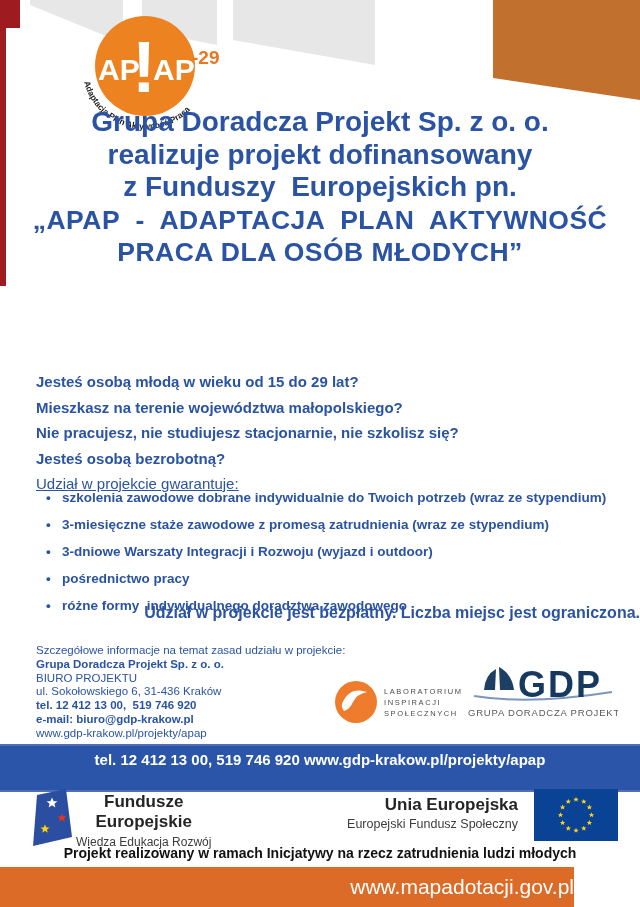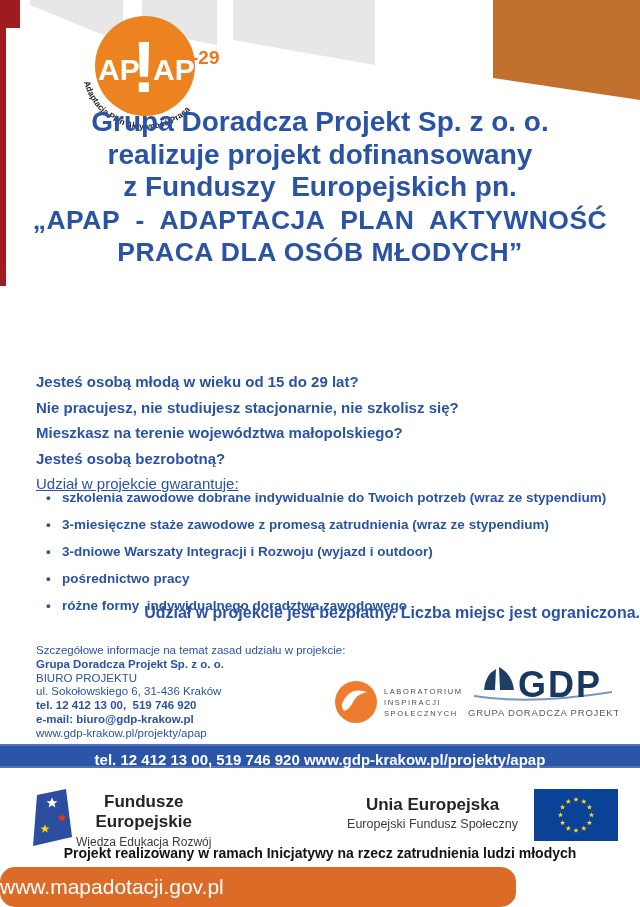--- a/index.html
+++ b/index.html
@@ -19,33 +19,33 @@
   .funding{top:321px;left:36px;font-size:23px;font-weight:bold;}
   .questions{top:369px;left:36px;font-size:15px;font-weight:bold;line-height:25.5px;}
   .guarantee{font-weight:normal;text-decoration:underline;}
   .benefits{top:484px;left:46px;font-size:13.5px;font-weight:bold;line-height:27px;}
   .benefit-row{display:flex;}
   .dot{width:16px;}
   .free-note{top:604px;left:0;right:0;text-align:right;font-size:16px;font-weight:bold;}
   .contact{top:644px;left:36px;font-size:11.5px;line-height:13.8px;}
   .contact .b{font-weight:bold;}
   
-  .contact-bar{top:744px;left:0;width:640px;height:24px;background:#2a55a8;
+  .contact-bar{top:744px;left:0;width:640px;height:48px;background:#2a55a8;
     border-top:2px solid #4f70b6;border-bottom:2px solid #4f70b6;box-sizing:border-box;
     color:#fff;font-size:15px;font-weight:bold;text-align:center;line-height:28px;}
   
   .fe-text{top:792px;left:76px;color:#262525;text-align:center;}
   .fe-title{font-size:17px;font-weight:bold;line-height:20px;}
   .fe-sub{font-size:12px;margin-top:3px;color:#3c3c3b;}
-  .ue-text{top:795px;right:122px;text-align:center;color:#262525;}
+  .ue-text{top:795px;right:122px;text-align:right;color:#262525;}
   .ue-title{font-size:17px;font-weight:bold;line-height:20px;}
   .ue-sub{font-size:12.5px;margin-top:2px;color:#3c3c3b;}
   .initiative{top:845px;left:0;right:0;text-align:center;font-size:14px;font-weight:bold;color:#121212;}
-  .bottom-bar{top:867px;left:0;width:516px;height:40px;background:#dc6b27;color:#fff;
-    font-size:21px;text-align:left;line-height:40px;border-radius:15px;}
+  .bottom-bar{top:867px;left:0;width:574px;height:40px;background:#dc6b27;color:#fff;
+    font-size:21px;text-align:right;line-height:40px;}
   svg text{font-family:"Liberation Sans","DejaVu Sans",sans-serif;}
 </style>
 </head>
 <body>
 
 <div class="poster">
 
   <svg class="abs" style="left:0;top:0;" width="640" height="110" viewBox="0 0 640 110">
     <polygon points="30,0 123,0 123,43 30,5" fill="#e7e7e7"></polygon>
     <polygon points="142,0 217,0 217,45 142,30" fill="#e7e7e7"></polygon>
@@ -74,22 +74,22 @@
     <div class="title-line">Grupa Doradcza Projekt Sp. z o. o.</div>
     <div class="title-line">realizuje projekt dofinansowany</div>
     <div class="title-line pre">z Funduszy  Europejskich pn.</div>
     <div class="title-line title-caps pre">„APAP  -  ADAPTACJA  PLAN  AKTYWNOŚĆ</div>
     <div class="title-line title-caps">PRACA DLA OSÓB MŁODYCH”</div>
   </div>
 
 
   <div class="abs blue questions">
     <div>Jesteś osobą młodą w wieku od 15 do 29 lat?</div>
+    <div>Mieszkasz na terenie województwa małopolskiego?</div>
     <div>Nie pracujesz, nie studiujesz stacjonarnie, nie szkolisz się?</div>
-    <div>Mieszkasz na terenie województwa małopolskiego?</div>
     <div>Jesteś osobą bezrobotną?</div>
     <div class="guarantee">Udział w projekcie gwarantuje:</div>
   </div>
 
   <div class="abs blue benefits">
     <div class="benefit-row">
       <span class="dot">•</span>
       <span class="pre">szkolenia zawodowe dobrane indywidualnie do Twoich potrzeb (wraz ze stypendium)</span>
     </div>
     <div class="benefit-row">

